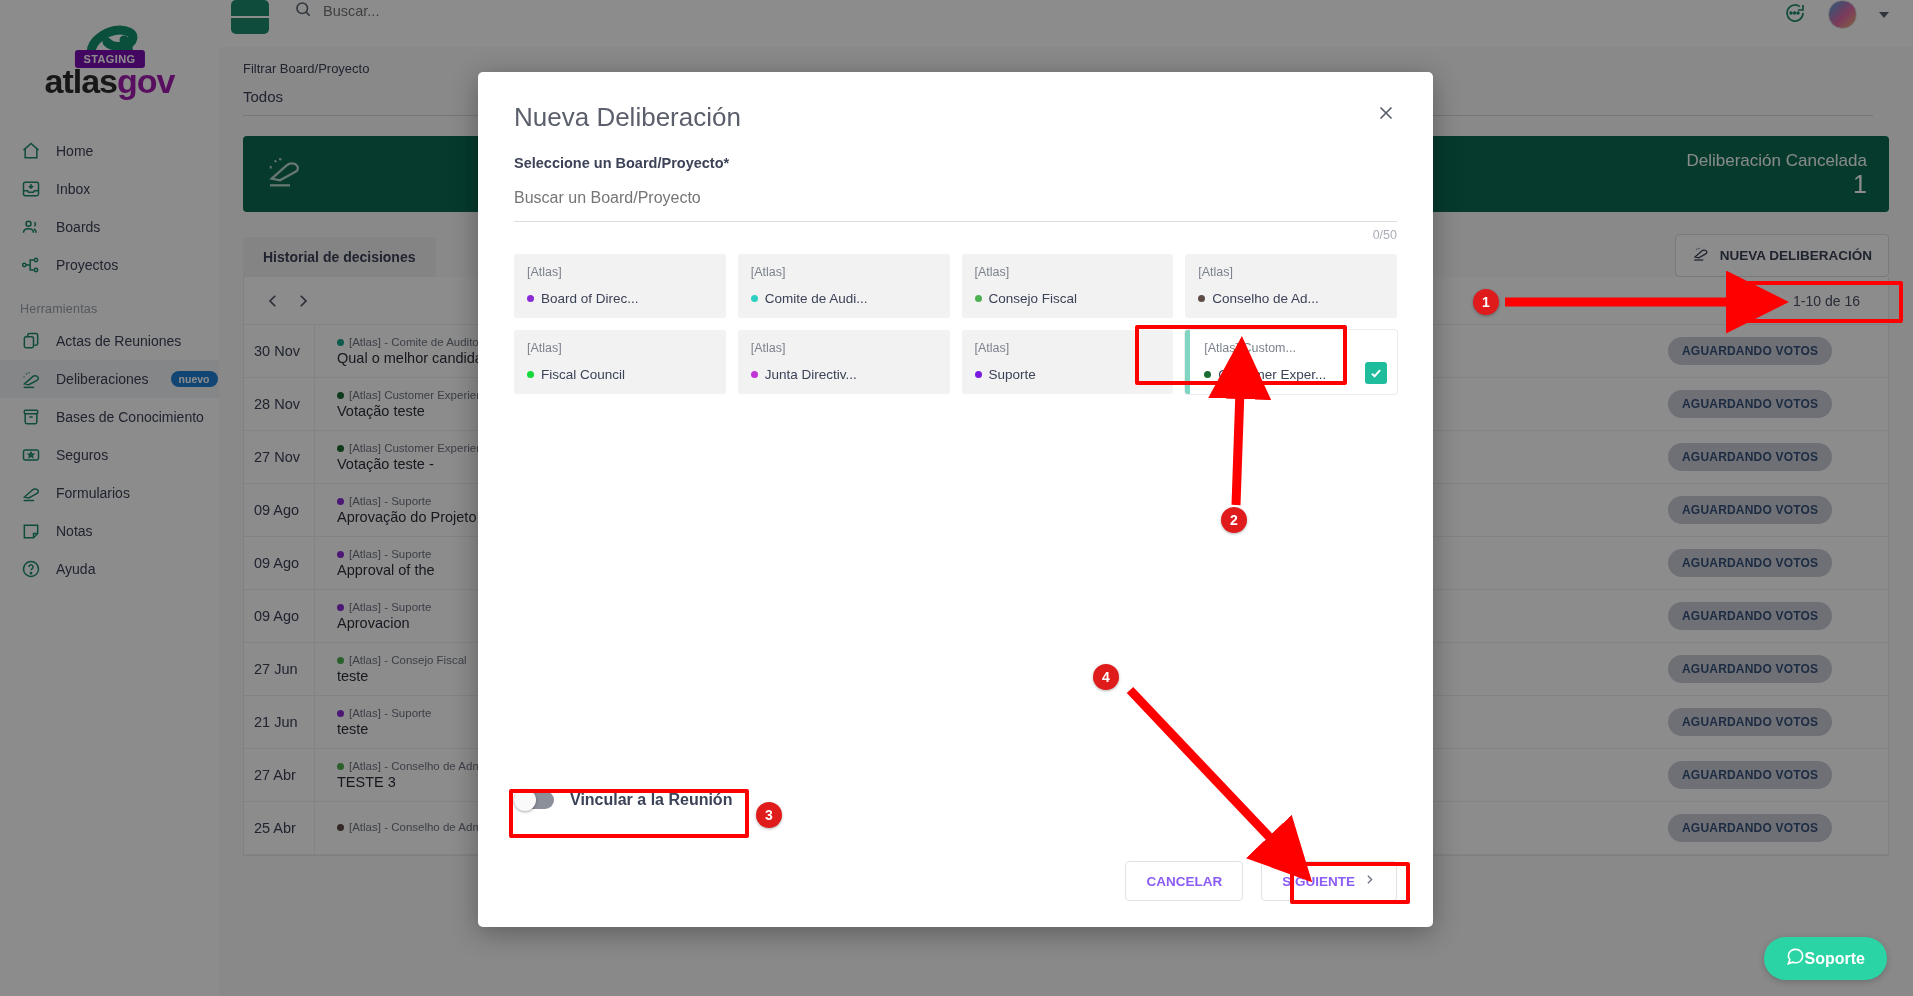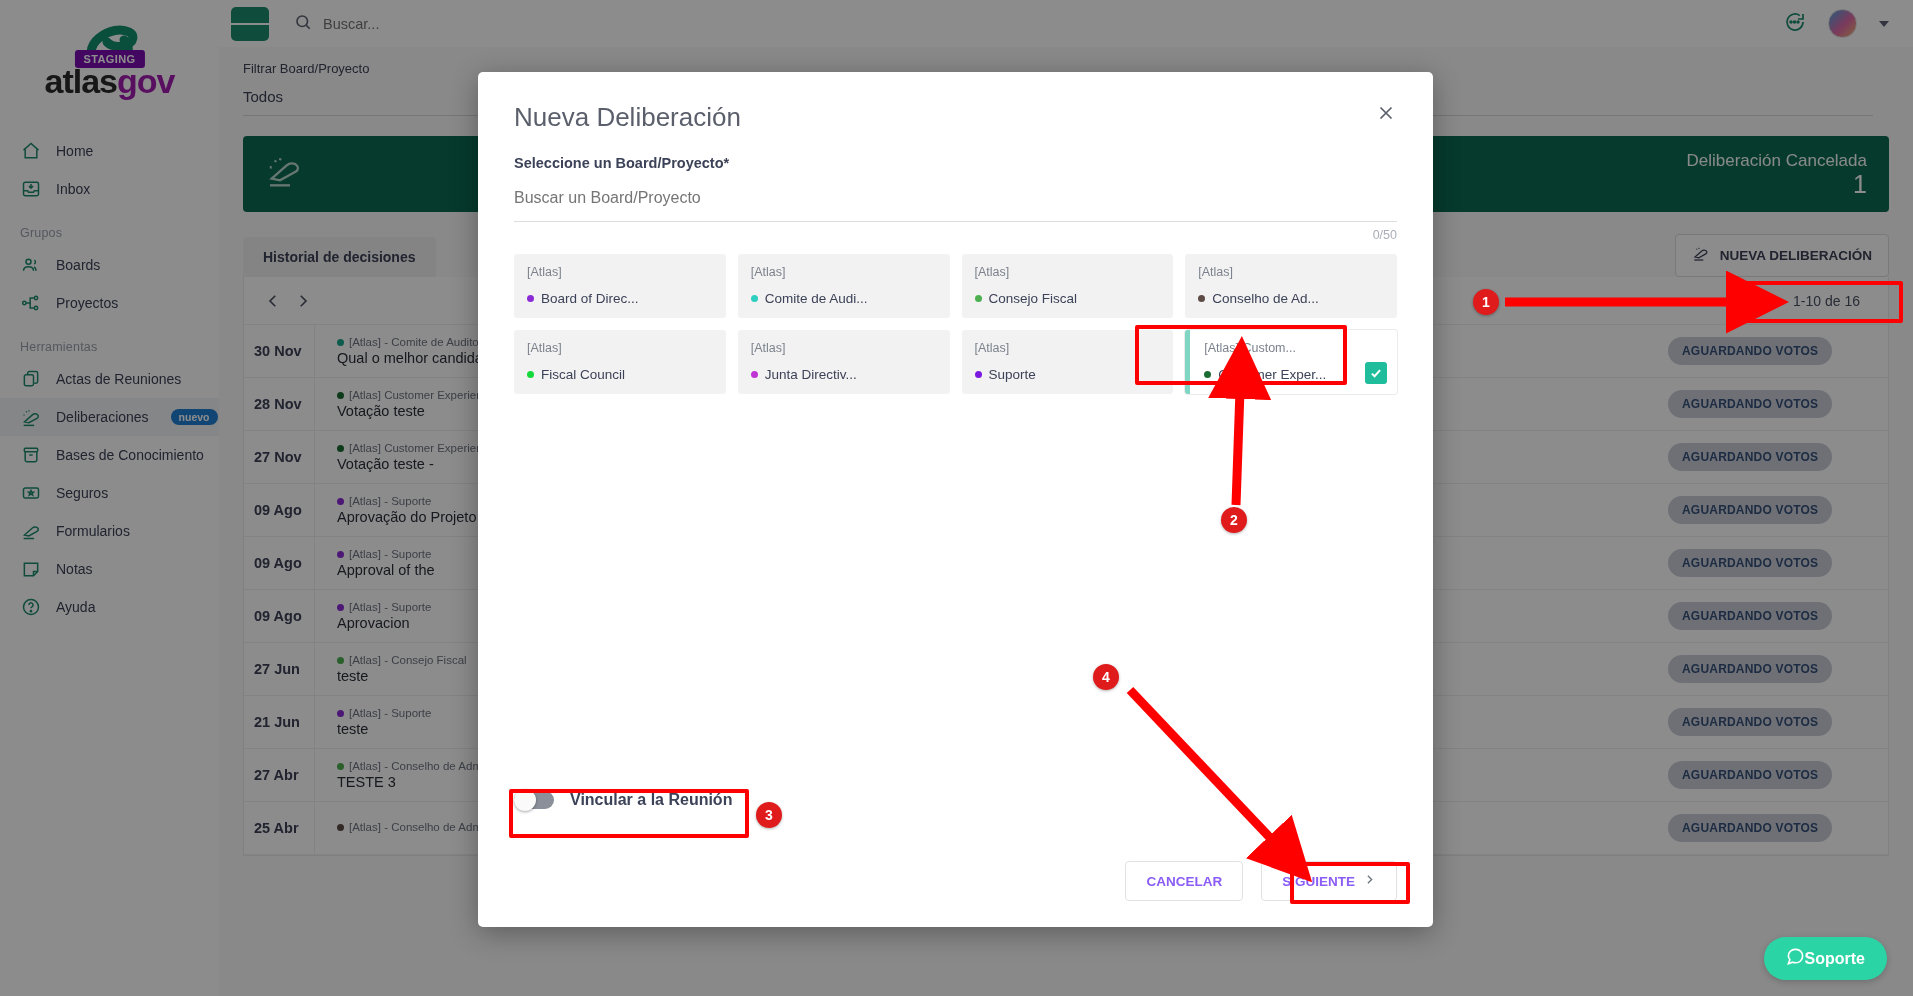--- a/index.html
+++ b/index.html
@@ -39,21 +39,21 @@
     color:#9aa1ae; font-size:12.5px; padding:18px 0 6px 20px; letter-spacing:.2px;
   }
   .badge-nuevo{
     background:#1e7fd4; color:#fff; font-size:10.5px; font-weight:700;
     padding:2px 8px; border-radius:9px; margin-left:8px;
   }
 
   
   .topbar{
     position:absolute; left:219px; top:0; right:0; height:47px;
-    background:#fff; display:flex; align-items:center; z-index:1;
+    background:#fff; display:flex; align-items:flex-start; z-index:1;
   }
   .burger{
     width:38px;height:34px;margin-left:12px;border-radius:5px;background:#1d8a6e;
     display:flex;align-items:center;justify-content:center;cursor:pointer;
   }
   .burger span{ display:block;width:17px;height:2px;background:#fff;margin:2px 0;}
   .search-wrap{ display:flex; align-items:center; gap:11px; margin-left:25px; }
   .search-ico{ color:#5b6270; }
   .search-input{
     border:none;outline:none;font-size:14.5px;color:#9aa1ae;
@@ -107,21 +107,21 @@
   }
   .pager-btn{
     width:30px;height:30px;border-radius:50%;display:flex;align-items:center;
     justify-content:center;color:#4a5162;cursor:pointer;
   }
   .pager-info{ margin-left:auto; font-size:14px; color:#4a5162; padding-right:14px;}
   .row{
     display:flex; align-items:center; height:53px; border-bottom:1px solid #eeeeee;
   }
   .cell-date{
-    width:70px; flex:0 0 70px; font-size:14.5px; font-weight:700; color:#3c4257;
+    width:70px; flex:0 0 70px; font-size:14.5px; font-weight:400; color:#3c4257;
     padding-left:10px;
   }
   .cell-main{ flex:1; padding-left:22px; border-left:1px solid #eeeeee; height:100%;
     display:flex; flex-direction:column; justify-content:center;}
   .row-sub{ font-size:11.5px; color:#6e7480; display:flex; align-items:center; gap:5px;}
   .dot{ width:7px;height:7px;border-radius:50%; display:inline-block;}
   .row-title{ font-size:14.5px; color:#2b2f3a; margin-top:2px;}
   .cell-status{ width:220px; flex:0 0 220px; display:flex; justify-content:flex-start;}
   .pill{
     background:#c8cdd6; color:#35507a; font-size:12px; font-weight:700;
@@ -235,21 +235,20 @@
       <span class="ico">
         <svg width="20" height="20" viewBox="0 0 24 24" fill="none" stroke="currentColor" stroke-width="1.8">
             <rect x="3" y="4" width="18" height="16" rx="2"></rect>
             <path d="M3 14h5l1 2h6l1-2h5"></path>
             <path d="M12 6v5m0 0l-2.5-2.5M12 11l2.5-2.5"></path>
           </svg>
       </span>
       <span>Inbox</span>
     </div>
 
-    <div class="nav-section">Grupos</div>
     <div class="nav-item">
       <span class="ico">
         <svg width="20" height="20" viewBox="0 0 24 24" fill="none" stroke="currentColor" stroke-width="1.8">
             <circle cx="9" cy="8" r="3"></circle>
             <path d="M3 19c0-3.3 2.7-5 6-5s6 1.7 6 5"></path>
             <path d="M16 6a3 3 0 010 5"></path>
             <path d="M18 19c0-2.5-1-4-2.5-4.6"></path>
           </svg>
       </span>
       <span>Boards</span>

